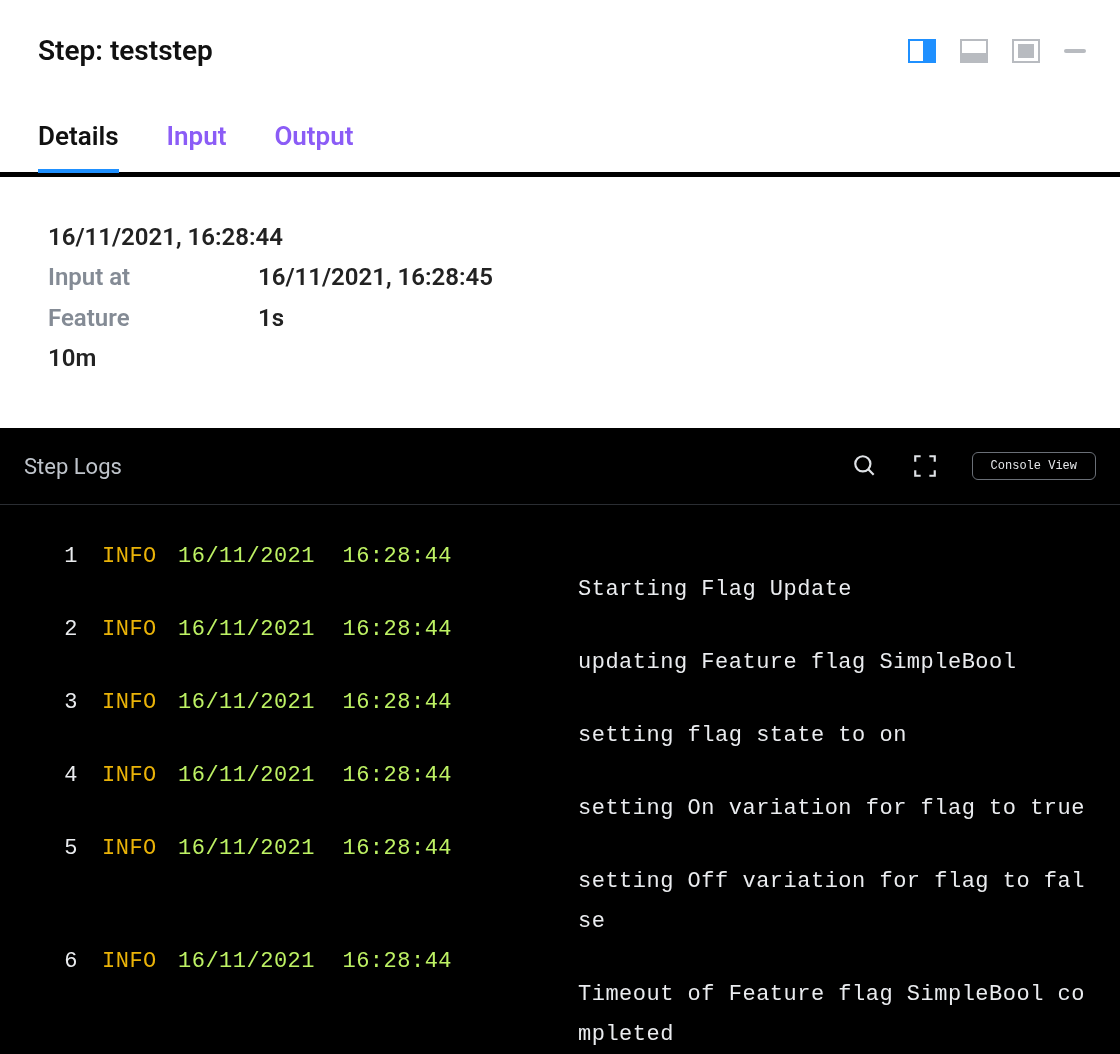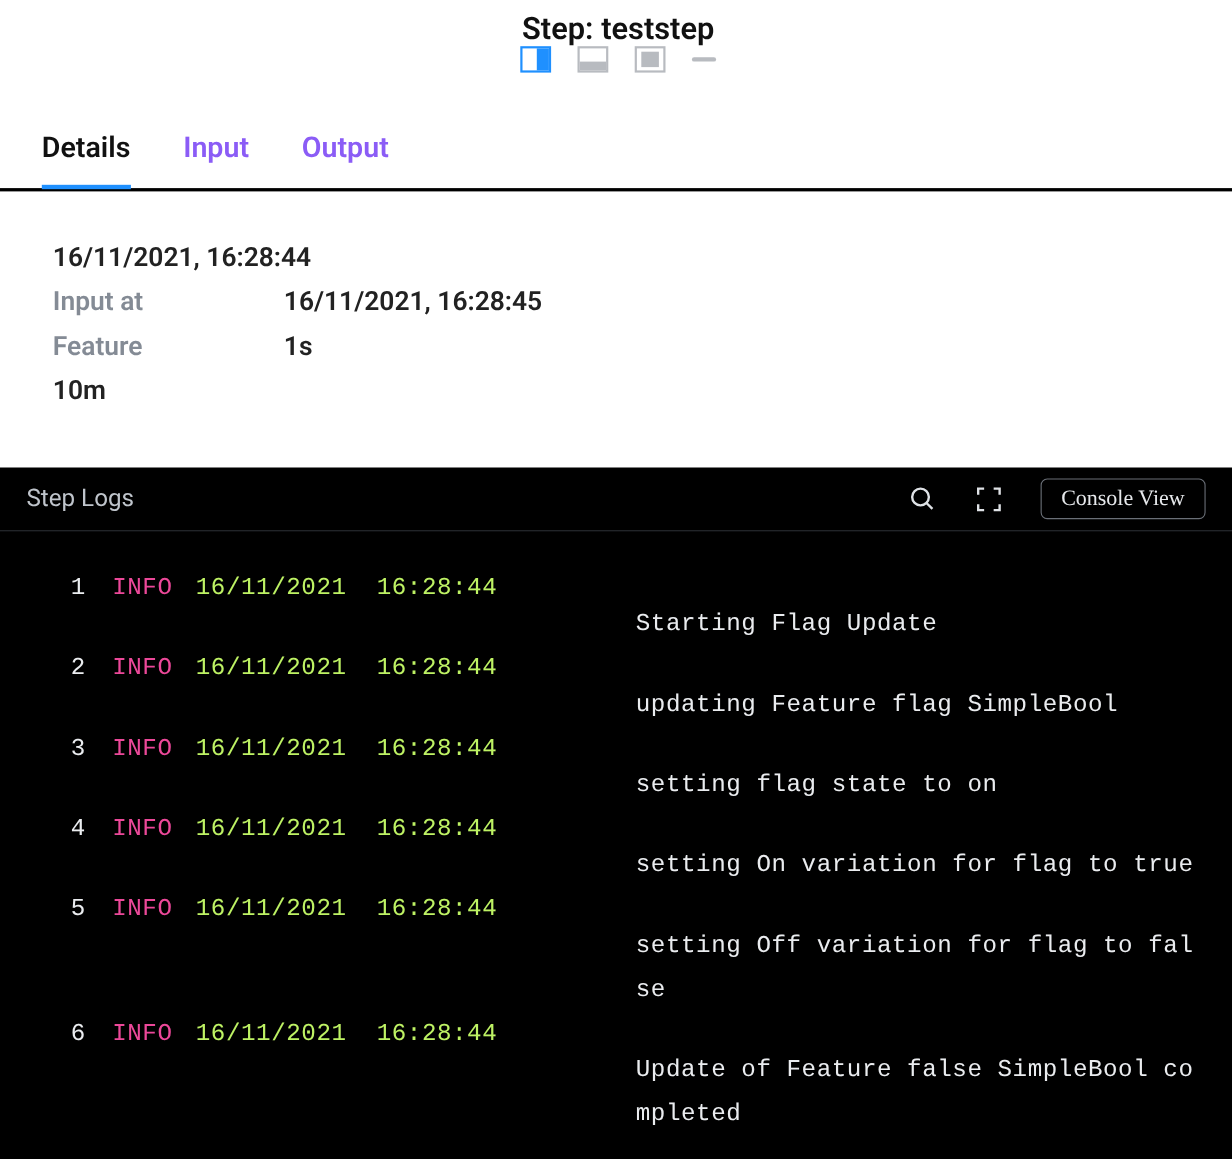--- a/index.html
+++ b/index.html
@@ -7,22 +7,21 @@
     font-family: -apple-system, BlinkMacSystemFont, "Segoe UI", Roboto, sans-serif;
     background: #fff;
     width: 1120px;
     height: 1054px;
     overflow: hidden;
   }
   .header {
     display: flex;
     align-items: center;
     justify-content: space-between;
-    padding: 9px 34px 0 38px;
-    flex-direction: column;
+    padding: 34px 34px 0 38px;
   }
   .title {
     font-size: 28px;
     font-weight: 600;
     color: #111;
   }
   .header-icons {
     display: flex;
     align-items: center;
     gap: 24px;
@@ -57,21 +56,21 @@
     width: 22px;
     height: 4px;
     border-radius: 2px;
     background: #b8bbc0;
     cursor: pointer;
   }
   .tabs {
     display: flex;
     gap: 48px;
     padding: 54px 38px 0 38px;
-    border-bottom: 3px solid #000000;
+    border-bottom: 5px solid #000000;
   }
   .tab {
     font-size: 26px;
     font-weight: 600;
     padding-bottom: 18px;
     color: #8b5cf6;
     cursor: pointer;
     border-bottom: 4px solid transparent;
     margin-bottom: -1px;
   }
@@ -90,53 +89,53 @@
 
   .logs {
     background: #000;
     color: #eaecef;
     min-height: 635px;
   }
   .logs-header {
     display: flex;
     align-items: center;
     justify-content: space-between;
-    padding: 10px 24px;
+    padding: 24px 24px;
     border-bottom: 1px solid #2a2d32;
   }
   .logs-title {
     font-size: 22px;
     color: #bfc4cb;
   }
   .logs-actions {
     display: flex;
     align-items: center;
     gap: 34px;
   }
   .icon-svg { width: 26px; height: 26px; stroke: #dfe2e6; fill: none; stroke-width: 2; cursor: pointer; }
   .console-btn {
     border: 1.5px solid #6a6f77;
     background: transparent;
     color: #e6e8eb;
-    font-size: 20px;
+    font-size: 12px;
     padding: 6px 18px;
     border-radius: 6px;
     cursor: pointer;
-    font-family: Liberation Serif, serif;
+    font-family: Liberation Mono, monospace;
   }
   .log-body {
     padding: 32px 30px 30px 40px;
     font-family: "SFMono-Regular", Consolas, "Liberation Mono", Menlo, monospace;
     font-size: 22px;
     line-height: 1.82;
     letter-spacing: 0.5px;
   }
   .log-line { display: flex; }
   .ln  { width: 38px; text-align: right; color: #eaecef; flex-shrink: 0; }
-  .lvl { width: 100px; padding-left: 24px; color: #ec4899; flex-shrink: 0; }
+  .lvl { width: 100px; padding-left: 24px; color: #eab308; flex-shrink: 0; }
   .ts  { width: 400px; color: #bef264; flex-shrink: 0; white-space: pre; }
   .msg { color: #eaecef; flex: 1; word-break: break-all; white-space: pre-wrap; max-width: 520px; margin-top: 33px; }
 </style>
 </head>
 <body>
 
 <div class="header">
   <div class="title">Step: teststep</div>
   <div class="header-icons">
     <span class="layout-icon active">
@@ -220,16 +219,16 @@
       <div class="log-line">
         <span class="ln">5</span>
         <span class="lvl">INFO</span>
         <span class="ts">16/11/2021  16:28:44</span>
         <span class="msg">setting Off variation for flag to false</span>
       </div>
       <div class="log-line">
         <span class="ln">6</span>
         <span class="lvl">INFO</span>
         <span class="ts">16/11/2021  16:28:44</span>
-        <span class="msg">Update of Feature false SimpleBool completed</span>
+        <span class="msg">Timeout of Feature flag SimpleBool completed</span>
       </div>
     </div>
 </div>
 
 </body></html>

